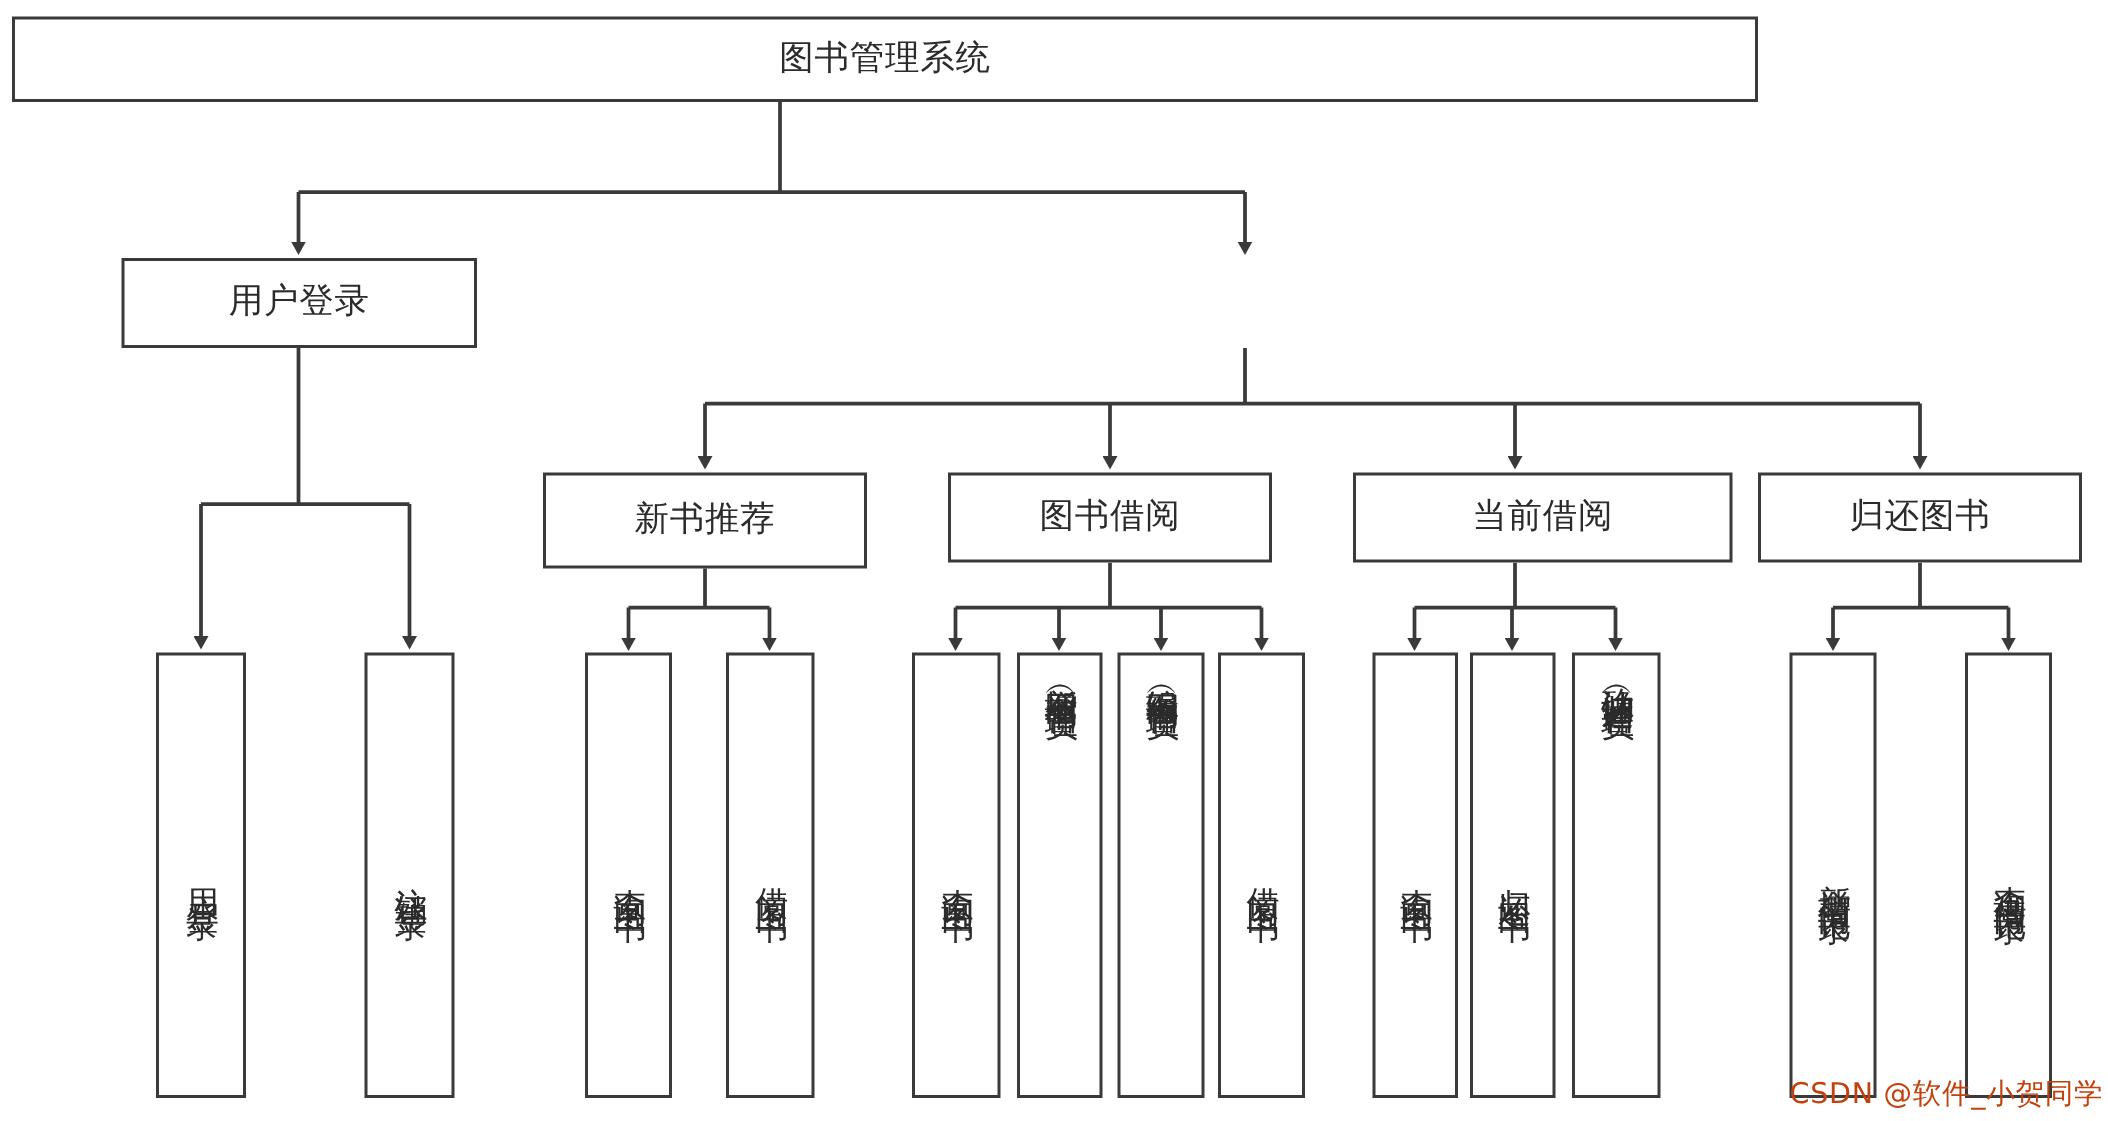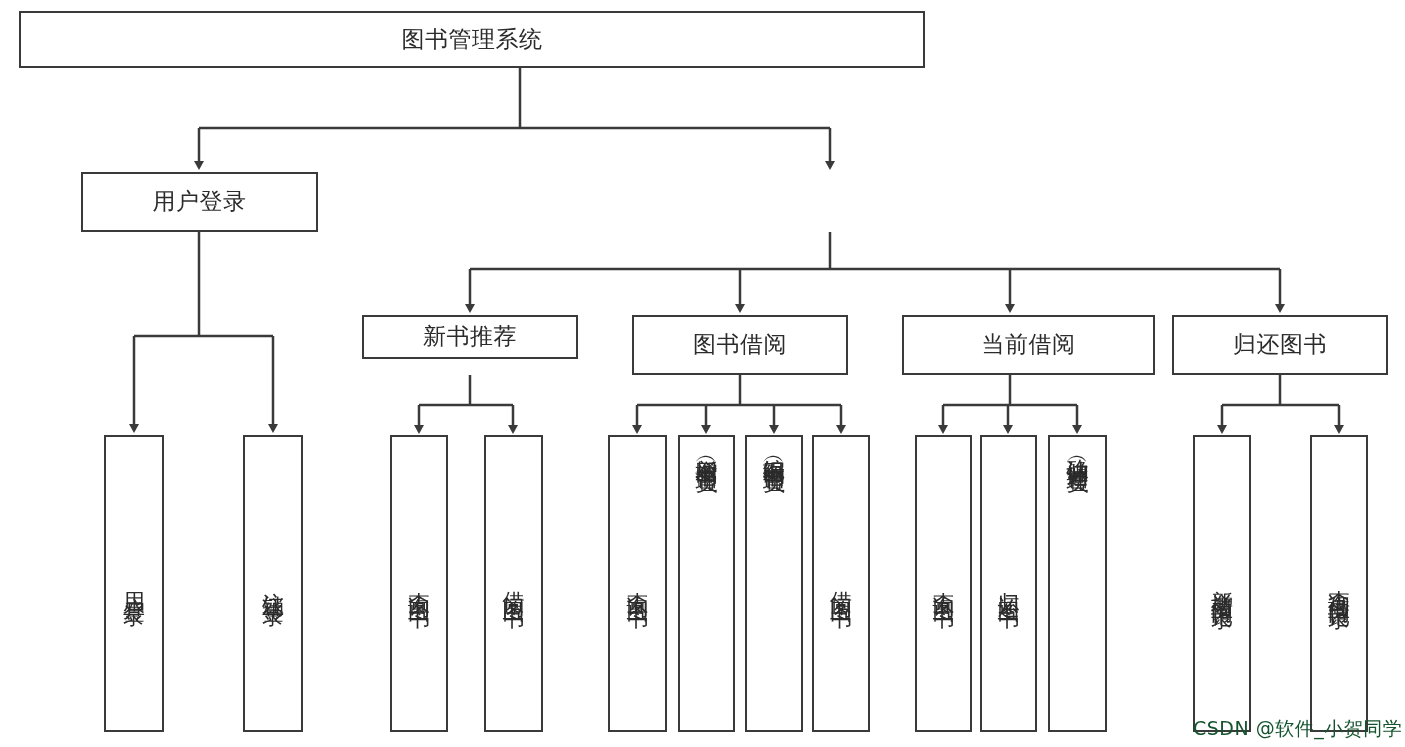--- a/index.html
+++ b/index.html
@@ -46,21 +46,21 @@
     color: #2b2b2b;
     writing-mode: vertical-rl;
     text-orientation: upright;
     letter-spacing: 5px;
     line-height: 1;
     white-space: nowrap;
   }
   .watermark {
     position: absolute;
     font-size: 19px;
-    color: #14532d;
+    color: #c2410c;
     white-space: nowrap;
     letter-spacing: 0.5px;
   }
 </style>
 </head>
 <body>
 
 <div id="canvas">
 
   <svg id="diagram-svg" viewBox="0 0 1405 747" xmlns="http://www.w3.org/2000/svg">
@@ -106,29 +106,29 @@
       <path d="M1008,405 L1008,426" marker-end="url(#arrow)"></path>
       <path d="M1077,405 L1077,426" marker-end="url(#arrow)"></path>
 
       <path d="M1280,375 L1280,405"></path>
       <path d="M1222,405 L1339,405"></path>
       <path d="M1222,405 L1222,426" marker-end="url(#arrow)"></path>
       <path d="M1339,405 L1339,426" marker-end="url(#arrow)"></path>
     </g>
   </svg>
 
-  <div class="node-box" style="left:19px; top:11px; width:906px; height:57px;">
+  <div class="node-box" style="left:8px; top:11px; width:1164px; height:57px;">
     <span class="node-label-h">图书管理系统</span>
   </div>
 
   <div class="node-box" style="left:81px; top:172px; width:237px; height:60px;">
     <span class="node-label-h">用户登录</span>
   </div>
 
-  <div class="node-box" style="left:362px; top:315px; width:216px; height:44px;">
+  <div class="node-box" style="left:362px; top:315px; width:216px; height:64px;">
     <span class="node-label-h">新书推荐</span>
   </div>
   <div class="node-box" style="left:632px; top:315px; width:216px; height:60px;">
     <span class="node-label-h">图书借阅</span>
   </div>
   <div class="node-box" style="left:902px; top:315px; width:253px; height:60px;">
     <span class="node-label-h">当前借阅</span>
   </div>
   <div class="node-box" style="left:1172px; top:315px; width:216px; height:60px;">
     <span class="node-label-h">归还图书</span>

